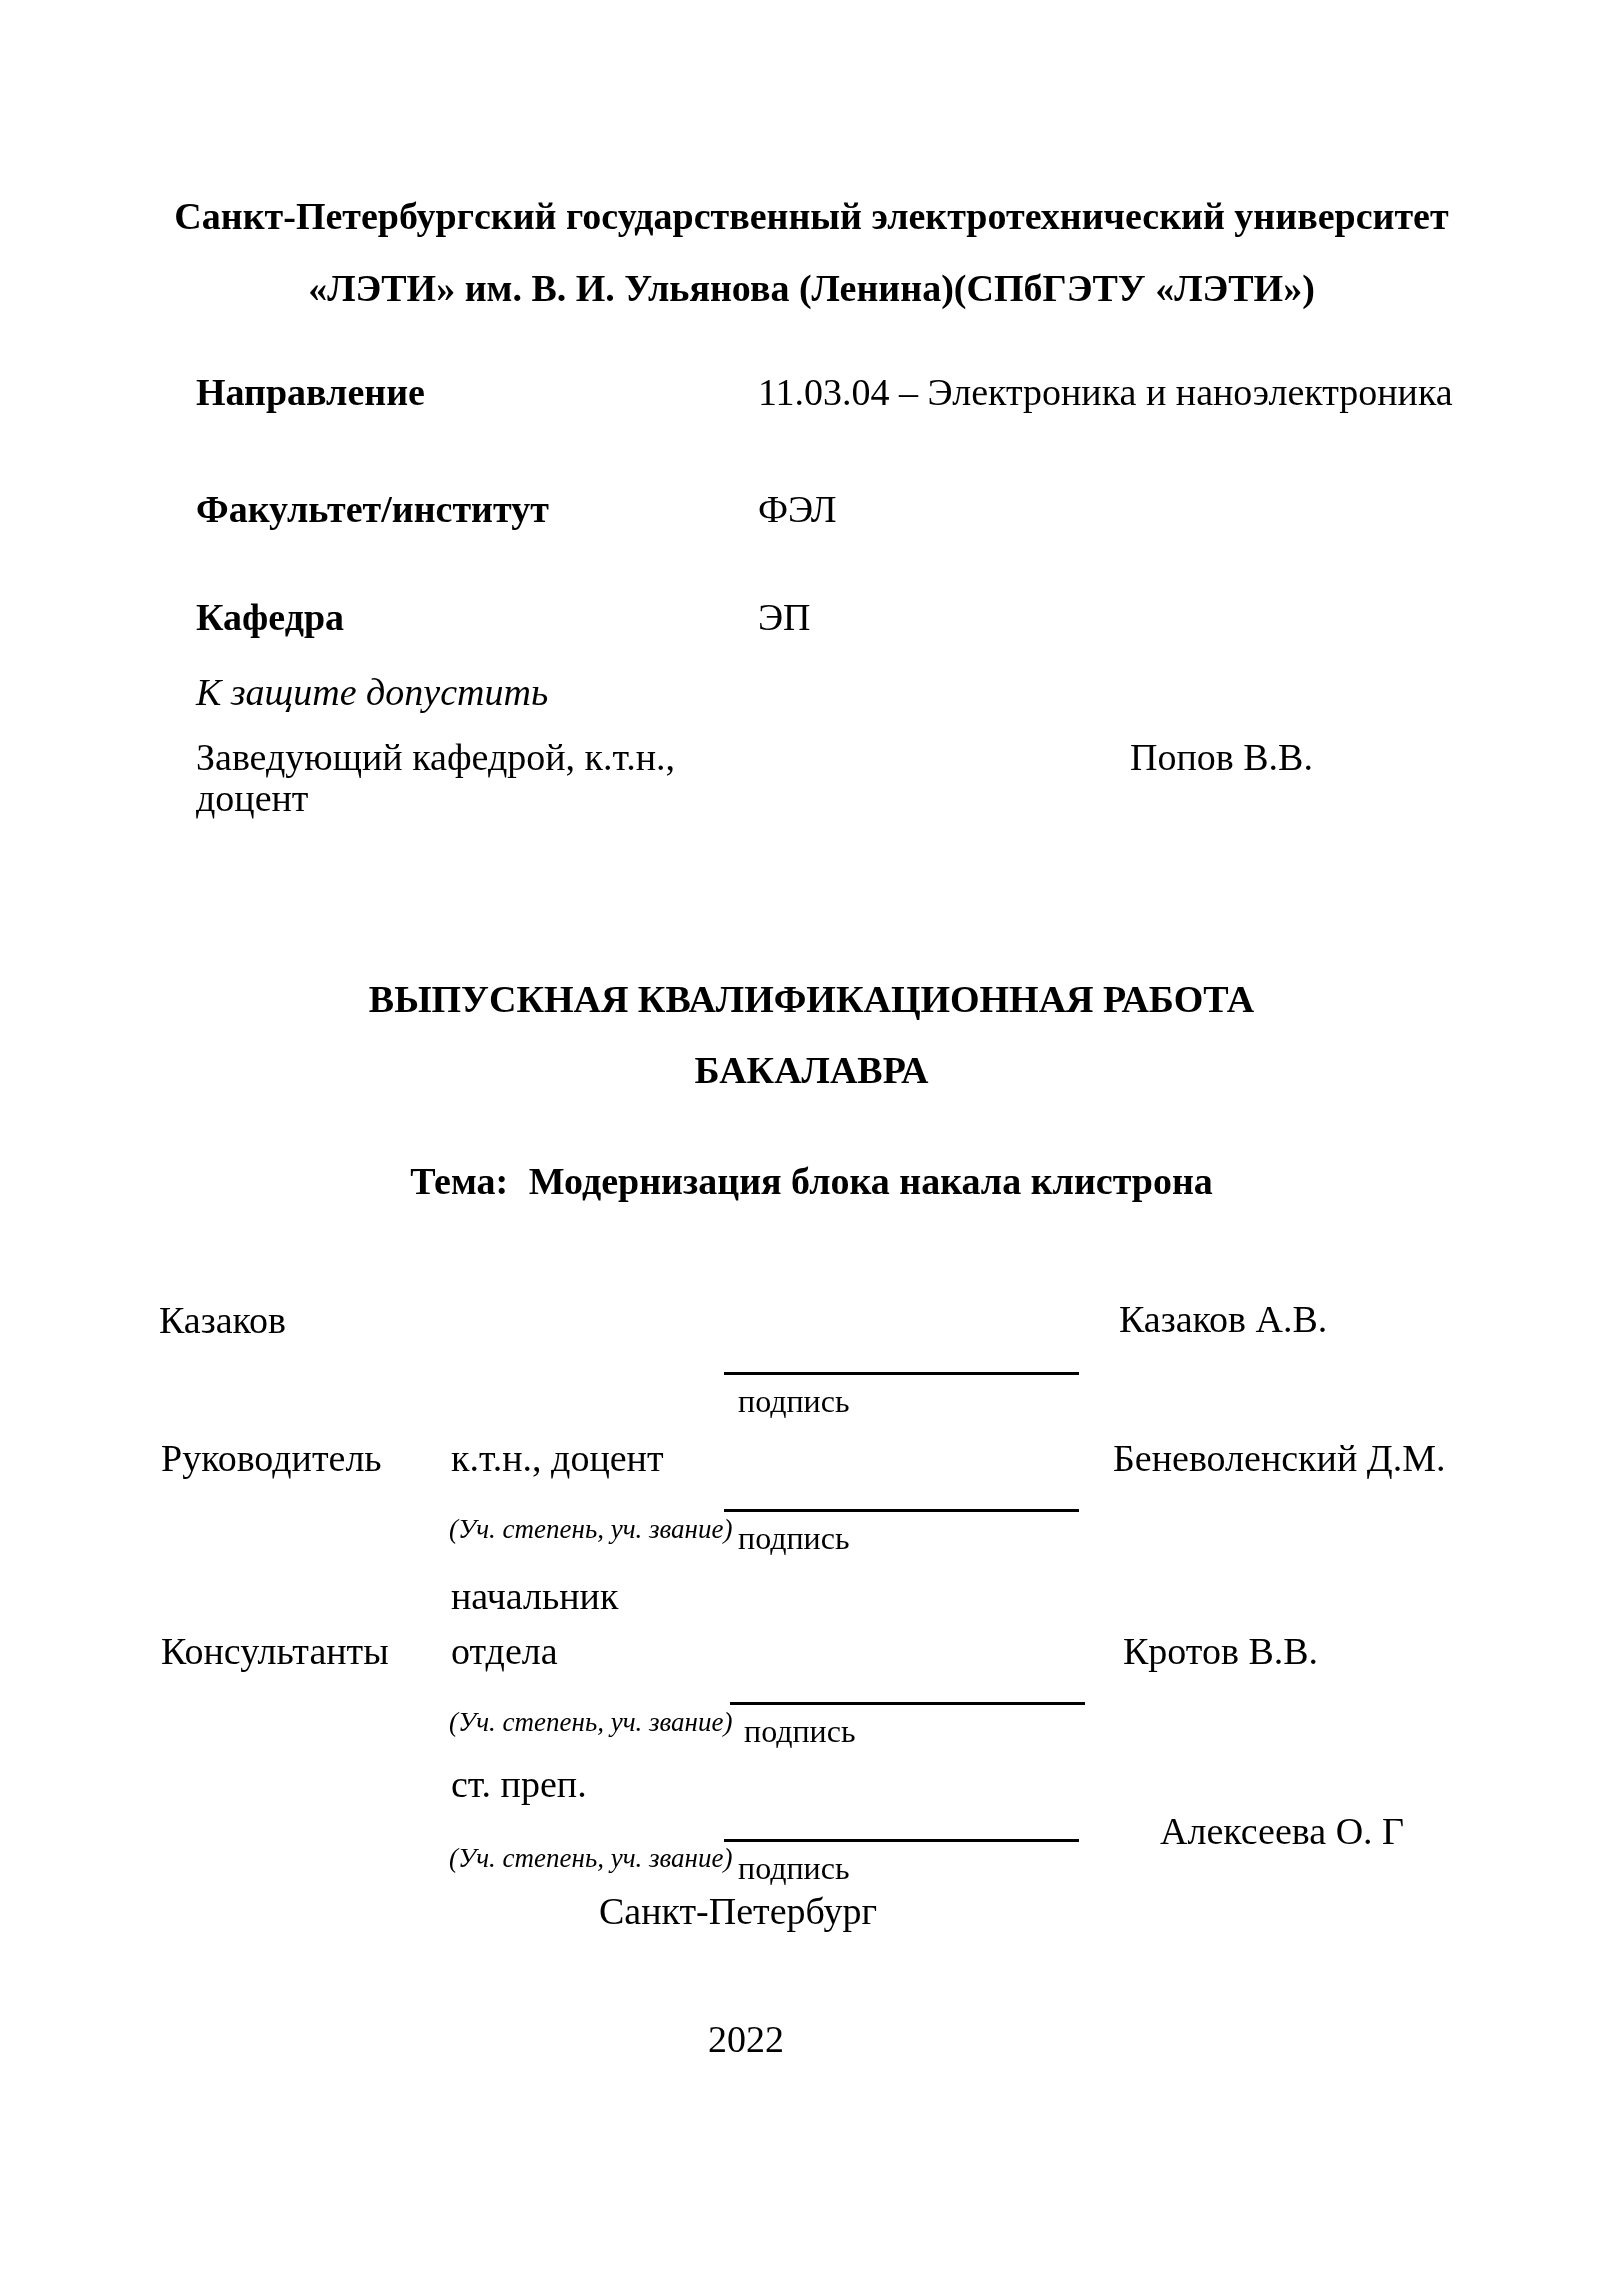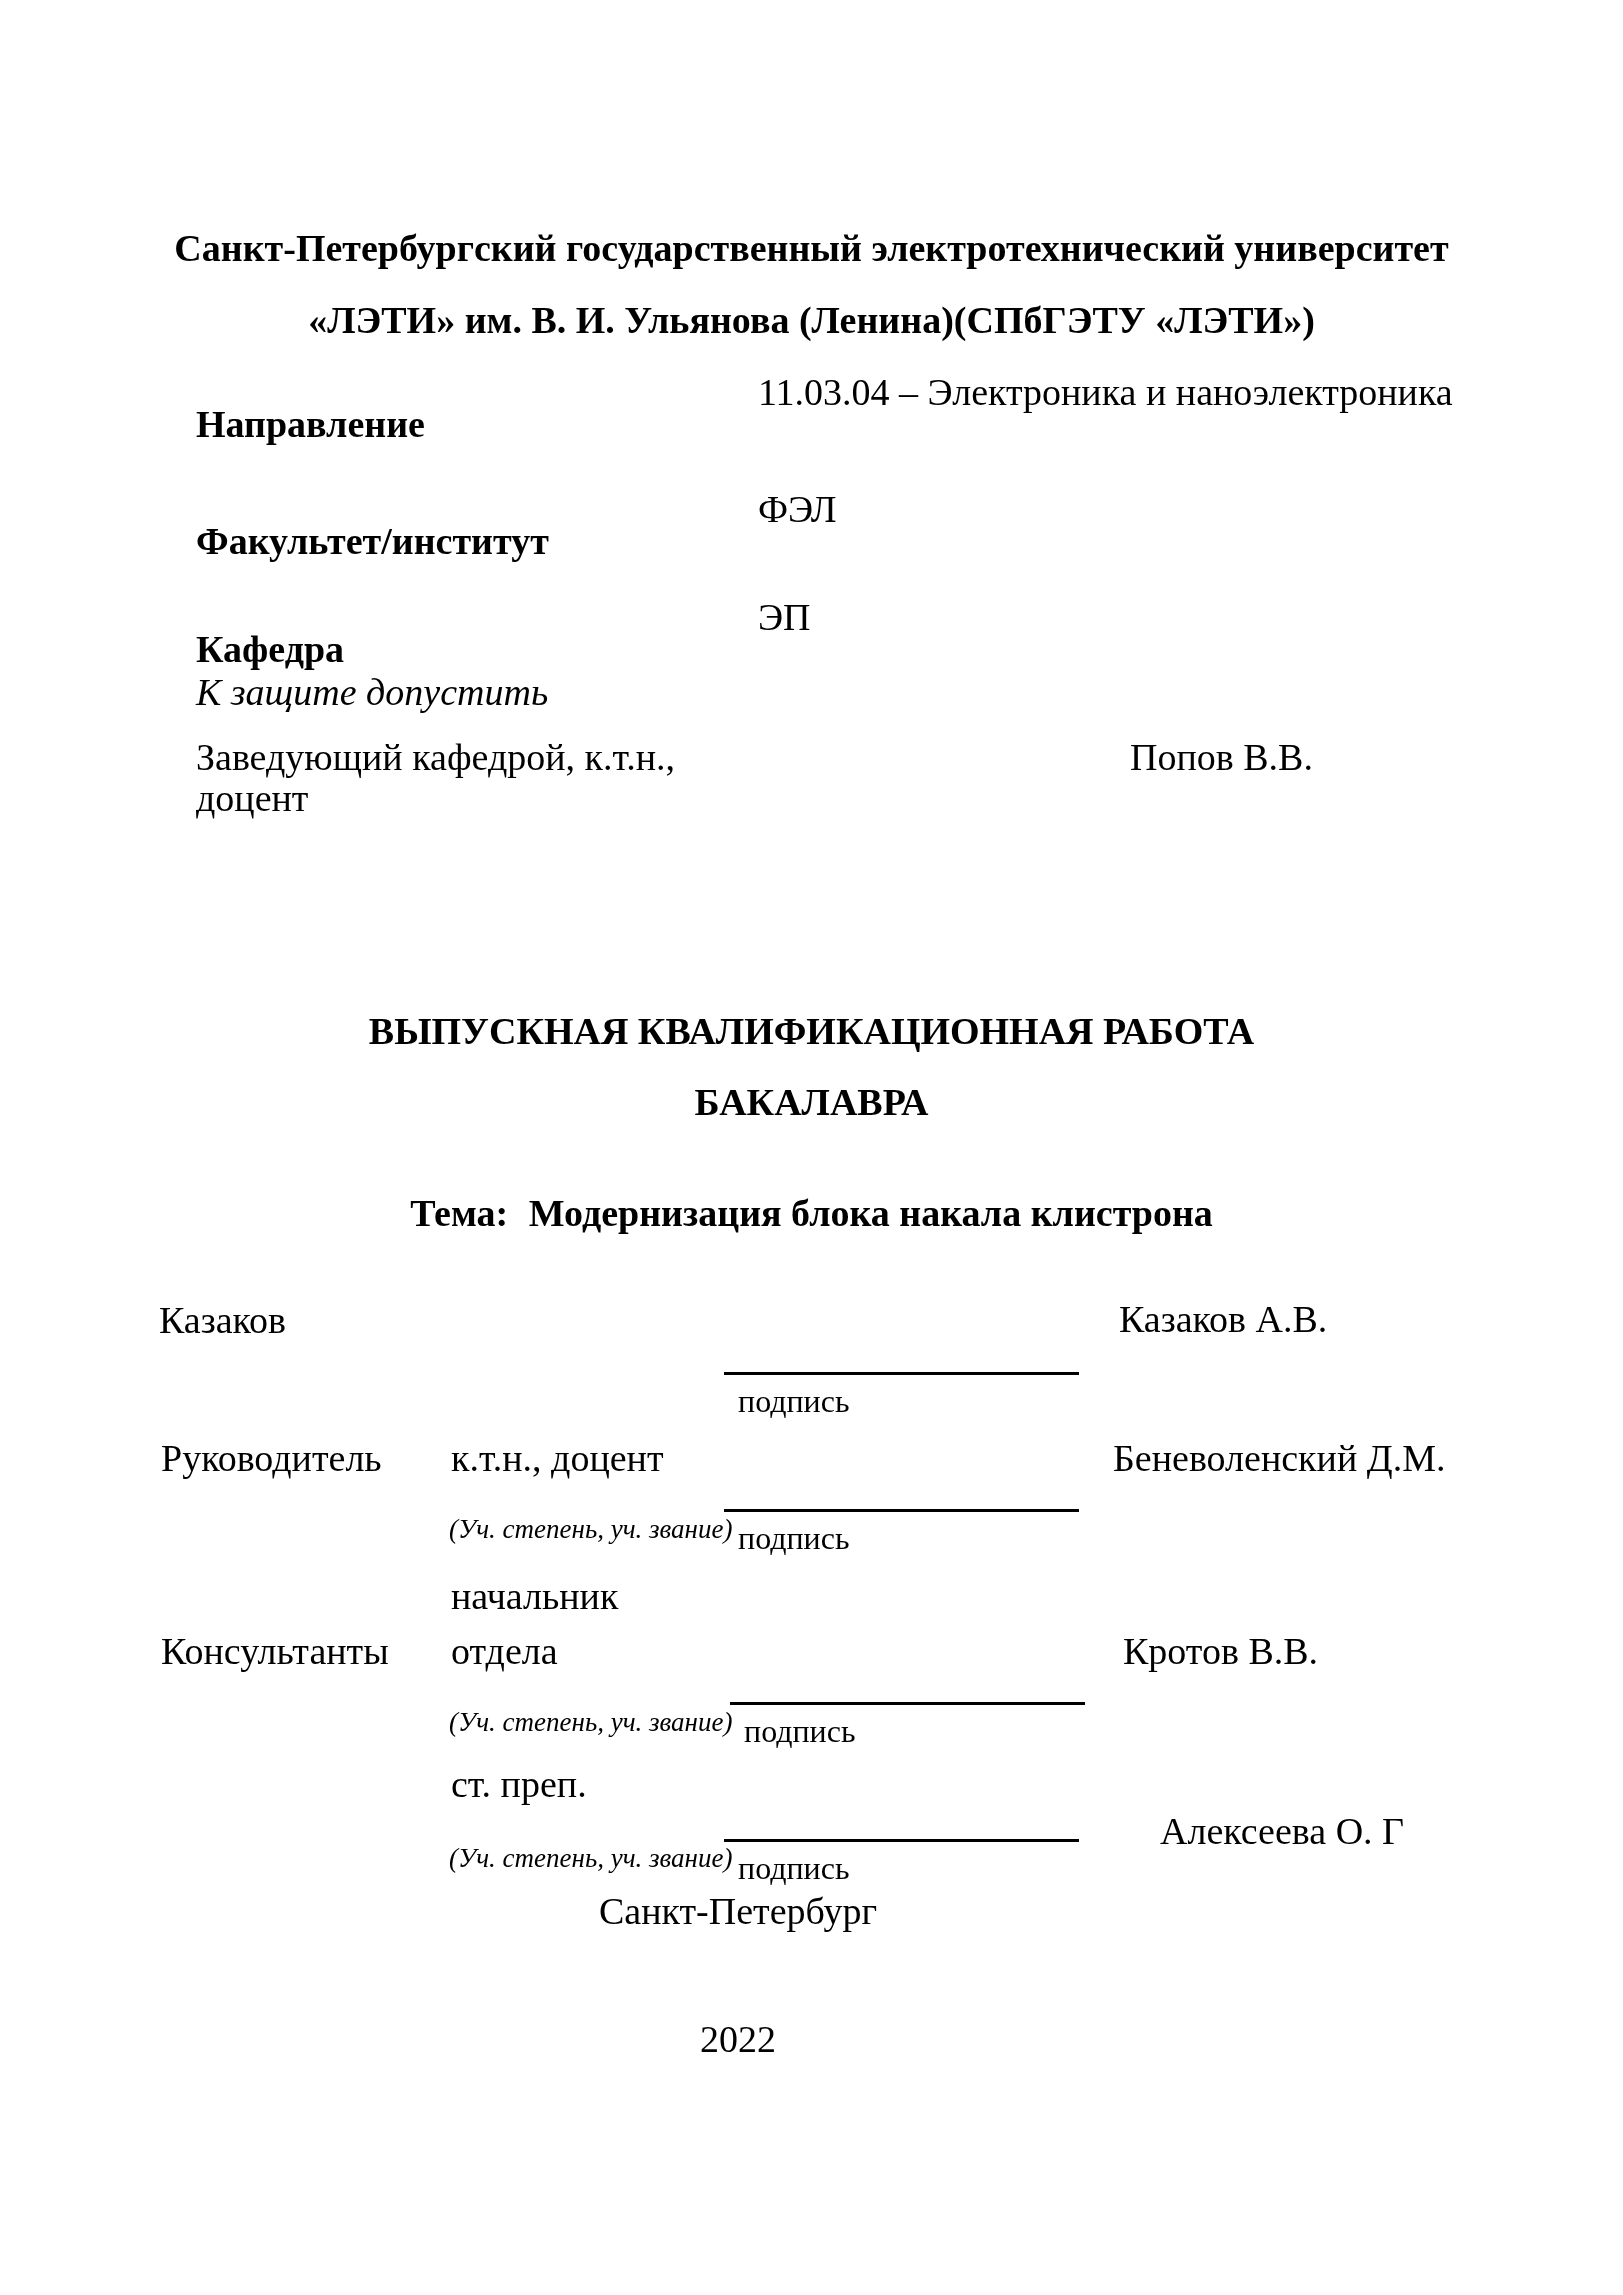--- a/index.html
+++ b/index.html
@@ -12,21 +12,21 @@
     width: 1623px;
     height: 2295px;
     background: #ffffff;
     color: #000000;
     font-family: "Liberation Serif", "DejaVu Serif", serif;
     font-size: 38px;
     line-height: 1.15;
     overflow: hidden;
   }
   .abs { position: absolute; white-space: nowrap; }
-  .b { font-weight: bold; margin-top: 32px; }
+  .b { font-weight: bold; }
   .i { font-style: italic; }
   .center { left: 0; width: 1623px; text-align: center; }
   .footer-center { left: 0; width: 1476px; text-align: center; }
   .sig-line {
     position: absolute;
     height: 0;
     border-top: 3.1px solid #000000;
   }
   .caption-small {
     font-size: 27px;
@@ -86,16 +86,16 @@
   <div class="abs caption-small" style="top:1707px; left:449px;">(Уч. степень, уч. звание)</div>
   <div class="abs podpis" style="top:1713px; left:744px;">подпись</div>
 
   <div class="abs" style="top:1763px; left:451px;">ст. преп.</div>
   <div class="abs" style="top:1768px; left:1160px;margin-top:42px;">Алексеева О. Г</div>
   <div class="sig-line" style="top:1839px; left:724px; width:355px;"></div>
   <div class="abs caption-small" style="top:1843px; left:449px;">(Уч. степень, уч. звание)</div>
   <div class="abs podpis" style="top:1850px; left:738px;">подпись</div>
 
   <div class="abs footer-center" style="top:1890px;">Санкт-Петербург</div>
-  <div class="abs footer-center" style="top:2018px;">2022</div>
+  <div class="abs footer-center" style="top:2018px;margin-left:8px;">2022</div>
 
 </div>
 
 
 </body></html>

